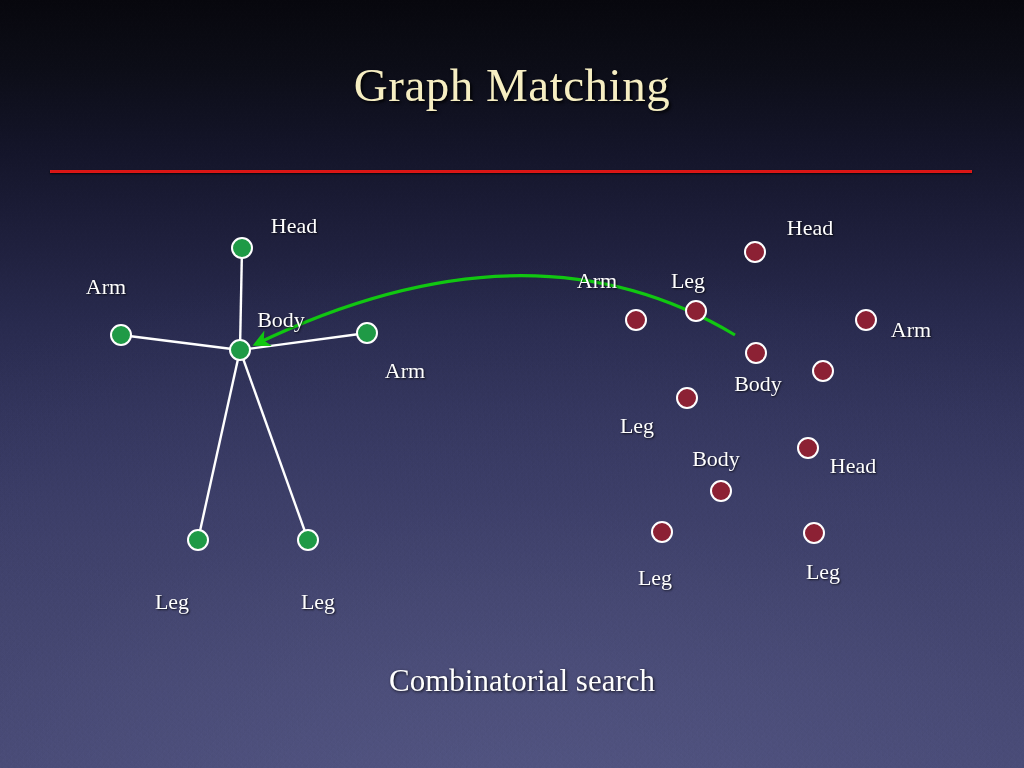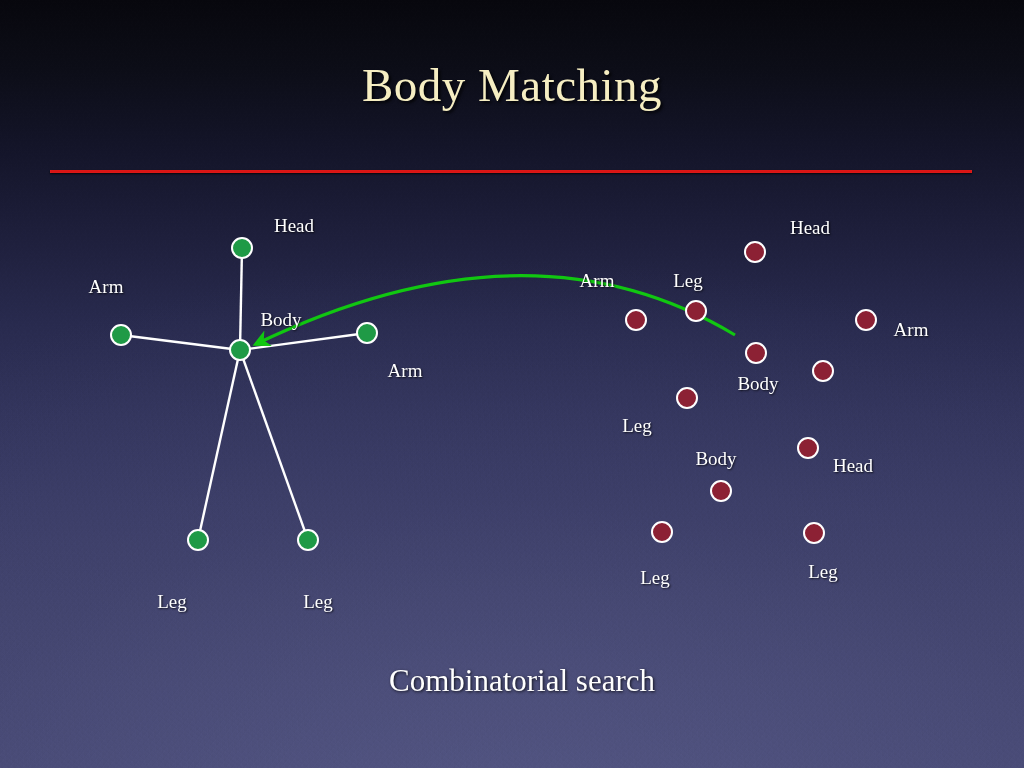--- a/index.html
+++ b/index.html
@@ -91,34 +91,34 @@
     border: 2px solid #ffffff;
     transform: translate(-50%, -50%);
   }
   .node.green { background: #1f9a46; }
   .node.red   { background: #8c2134; }
 
   .label {
     position: absolute;
     color: #ffffff;
     font-family: "Liberation Serif", "DejaVu Serif", serif;
-    font-size: 19px;
+    font-size: 22px;
     white-space: nowrap;
     text-shadow: 1px 1px 2px rgba(0,0,0,0.75);
     transform: translate(-50%, -50%);
   }
 </style>
 </head>
 <body>
 
 <div id="slide">
 
   <div id="texture"></div>
 
-  <div id="title">Body Matching</div>
+  <div id="title">Graph Matching</div>
 
   <div id="rule"></div>
 
   <svg id="canvas" width="1024" height="768" viewBox="0 0 1024 768" xmlns="http://www.w3.org/2000/svg">
     <defs>
       <marker id="arrowhead" markerWidth="6" markerHeight="6" refX="4.2" refY="3" orient="auto" markerUnits="strokeWidth">
         <path d="M0,0.3 L5.4,3 L0,5.7 L1.5,3 Z" fill="#11c711"></path>
       </marker>
     </defs>
     <g id="edges-layer">

